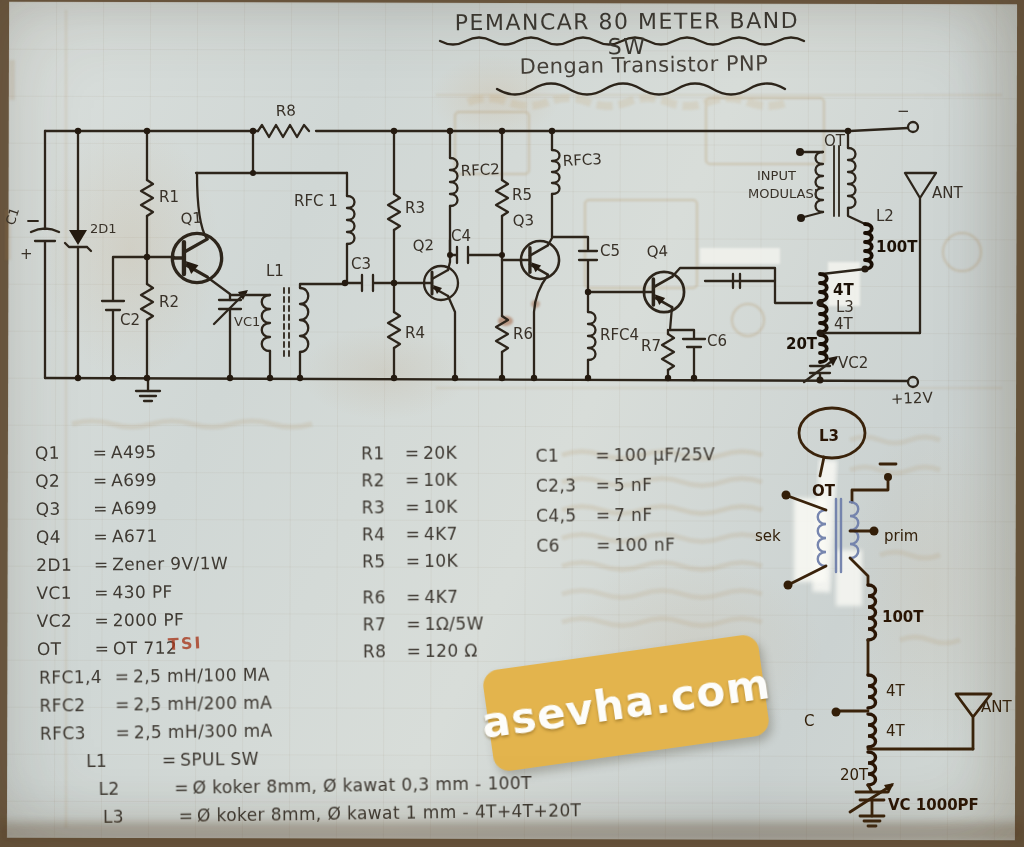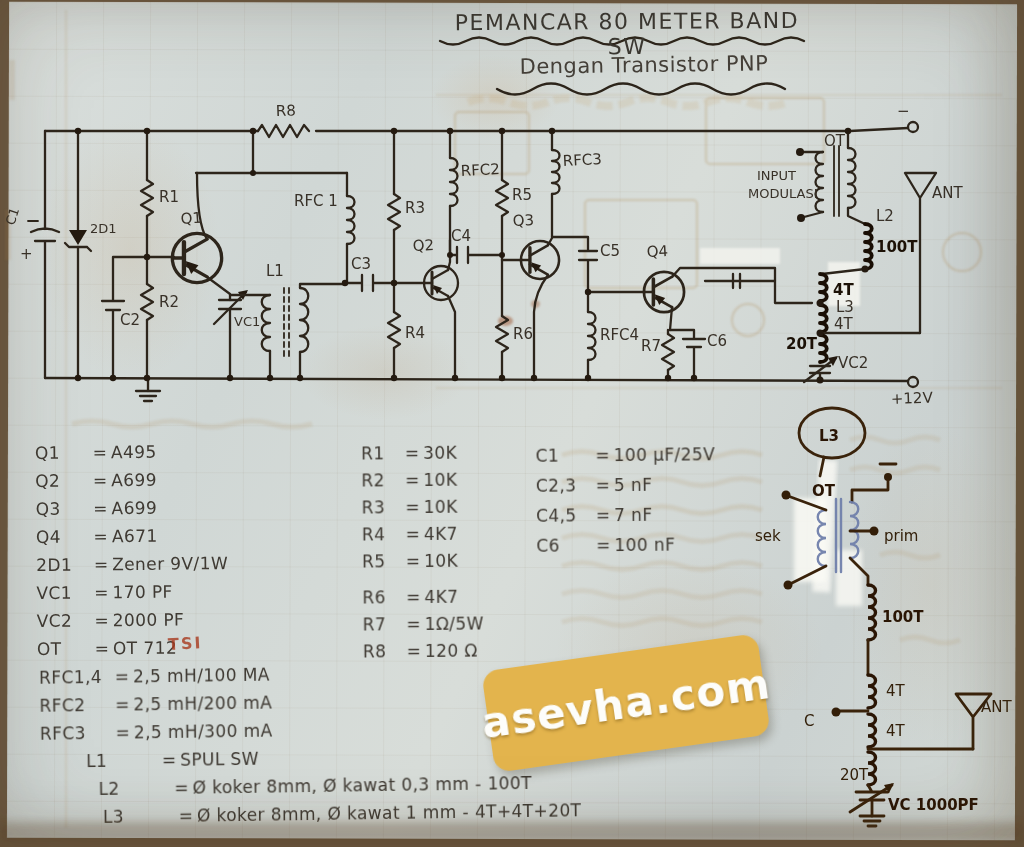--- a/index.html
+++ b/index.html
@@ -454,37 +454,37 @@
 
   <div class="title1">PEMANCAR 80 METER BAND SW</div>
   <div class="title2">Dengan Transistor PNP</div>
 
   <div id="plist1" class="plist">
     <div class="prow"><span class="pn">Q1</span><span class="pe">=</span><span class="pv">A495</span></div>
     <div class="prow"><span class="pn">Q2</span><span class="pe">=</span><span class="pv">A699</span></div>
     <div class="prow"><span class="pn">Q3</span><span class="pe">=</span><span class="pv">A699</span></div>
     <div class="prow"><span class="pn">Q4</span><span class="pe">=</span><span class="pv">A671</span></div>
     <div class="prow"><span class="pn">2D1</span><span class="pe">=</span><span class="pv">Zener 9V/1W</span></div>
-    <div class="prow"><span class="pn">VC1</span><span class="pe">=</span><span class="pv">170 PF</span></div>
+    <div class="prow"><span class="pn">VC1</span><span class="pe">=</span><span class="pv">430 PF</span></div>
     <div class="prow"><span class="pn">VC2</span><span class="pe">=</span><span class="pv">2000 PF</span></div>
     <div class="prow"><span class="pn">OT</span><span class="pe">=</span><span class="pv">OT 712</span></div>
   </div>
   <div id="tsi">TSI</div>
 
   <div id="plist1b" class="plist">
     <div class="prow"><span class="pn">RFC1,4</span><span class="pe">=</span><span class="pv">2,5 mH/100 MA</span></div>
     <div class="prow"><span class="pn">RFC2</span><span class="pe">=</span><span class="pv">2,5 mH/200 mA</span></div>
     <div class="prow"><span class="pn">RFC3</span><span class="pe">=</span><span class="pv">2,5 mH/300 mA</span></div>
     <div class="prow"><span class="pn">L1</span><span class="pe">=</span><span class="pv">SPUL SW</span></div>
     <div class="prow"><span class="pn">L2</span><span class="pe">=</span><span class="pv">Ø koker 8mm, Ø kawat 0,3 mm - 100T</span></div>
     <div class="prow"><span class="pn">L3</span><span class="pe">=</span><span class="pv">Ø koker 8mm, Ø kawat 1 mm - 4T+4T+20T</span></div>
   </div>
 
   <div id="plist2" class="plist">
-    <div class="prow"><span class="pn">R1</span><span class="pe">=</span><span class="pv">30K</span></div>
+    <div class="prow"><span class="pn">R1</span><span class="pe">=</span><span class="pv">20K</span></div>
     <div class="prow"><span class="pn">R2</span><span class="pe">=</span><span class="pv">10K</span></div>
     <div class="prow"><span class="pn">R3</span><span class="pe">=</span><span class="pv">10K</span></div>
     <div class="prow"><span class="pn">R4</span><span class="pe">=</span><span class="pv">4K7</span></div>
     <div class="prow"><span class="pn">R5</span><span class="pe">=</span><span class="pv">10K</span></div>
     <div class="prow"><span class="pn">R6</span><span class="pe">=</span><span class="pv">4K7</span></div>
     <div class="prow"><span class="pn">R7</span><span class="pe">=</span><span class="pv">1Ω/5W</span></div>
     <div class="prow"><span class="pn">R8</span><span class="pe">=</span><span class="pv">120 Ω</span></div>
   </div>
 
   <div id="plist3" class="plist">

